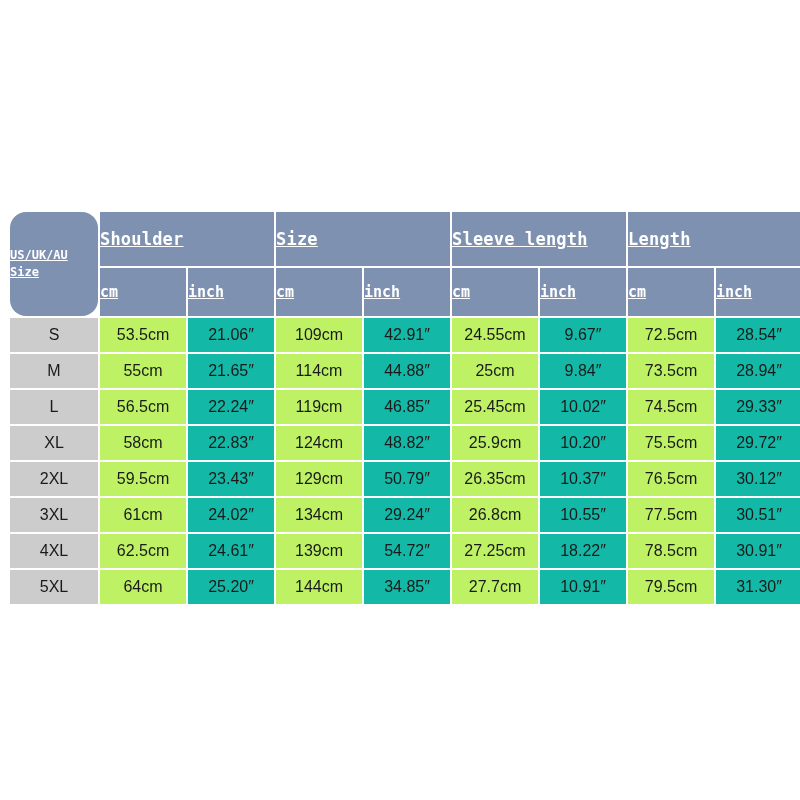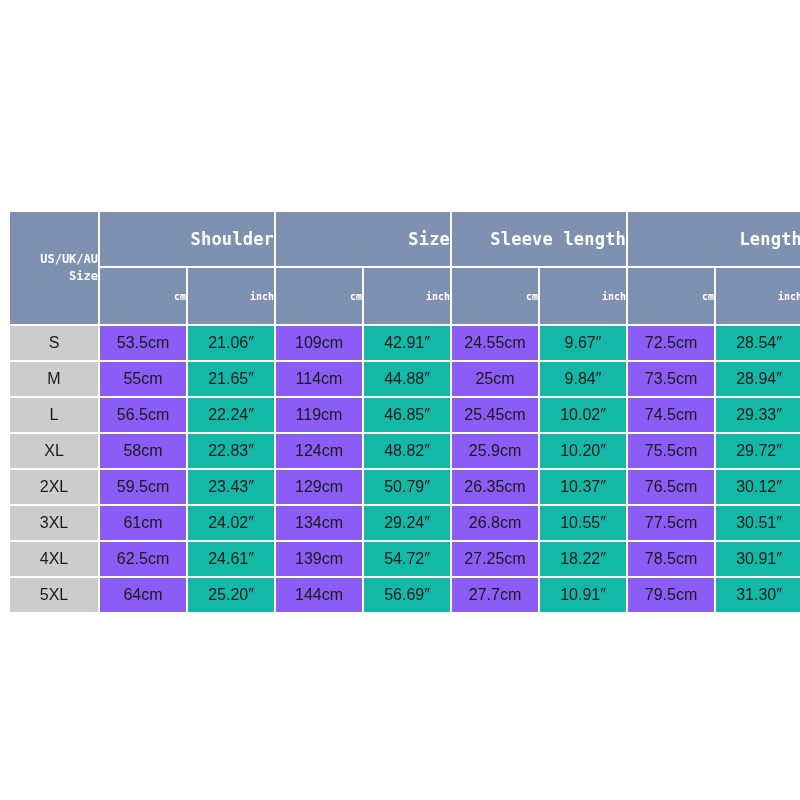--- a/index.html
+++ b/index.html
@@ -26,62 +26,64 @@
     border-spacing: 2px;
     table-layout: fixed;
   }
 
   
   table.size-chart th {
     background: #7e91b0;
     color: #ffffff;
     font-family: "DejaVu Sans Mono", monospace;
     font-weight: bold;
-    text-align: right;
+    text-align: left;
     padding: 0;
     border: 0;
+    text-decoration: underline;
   }
 
   th.grp {
     height: 54px;
     font-size: 17px;
     letter-spacing: 0.2px;
   }
 
   th.unit {
-    height: 56px;
-    font-size: 10px;
+    height: 48px;
+    font-size: 15px;
   }
 
   th.size-head {
     height: 102px;
     font-size: 12px;
     line-height: 1.45;
     vertical-align: middle;
+    border-radius: 16px;
   }
 
   
   table.size-chart td {
     height: 34px;
     padding: 0;
     border: 0;
     text-align: center;
     vertical-align: middle;
     font-family: "Liberation Sans", sans-serif;
     font-size: 16px;
     color: #1a1a1a;
   }
 
   td.sz {
     background: #cccccc;
     font-size: 16px;
   }
 
   td.cm {
-    background: #8b5cf6;
+    background: #bef264;
     font-weight: 500;
   }
 
   td.inch {
     background: #14b8a6;
   }
 
   
   col.c-size  { width: 88px; }
   col.c-cm    { width: 86px; }
@@ -201,21 +203,21 @@
           <td class="cm">27.25cm</td>
           <td class="inch">18.22″</td>
           <td class="cm">78.5cm</td>
           <td class="inch">30.91″</td>
         </tr>
         <tr>
           <td class="sz">5XL</td>
           <td class="cm">64cm</td>
           <td class="inch">25.20″</td>
           <td class="cm">144cm</td>
-          <td class="inch">56.69″</td>
+          <td class="inch">34.85″</td>
           <td class="cm">27.7cm</td>
           <td class="inch">10.91″</td>
           <td class="cm">79.5cm</td>
           <td class="inch">31.30″</td>
         </tr>
       </tbody>
   </table>
 </div>
 
 </body></html>

